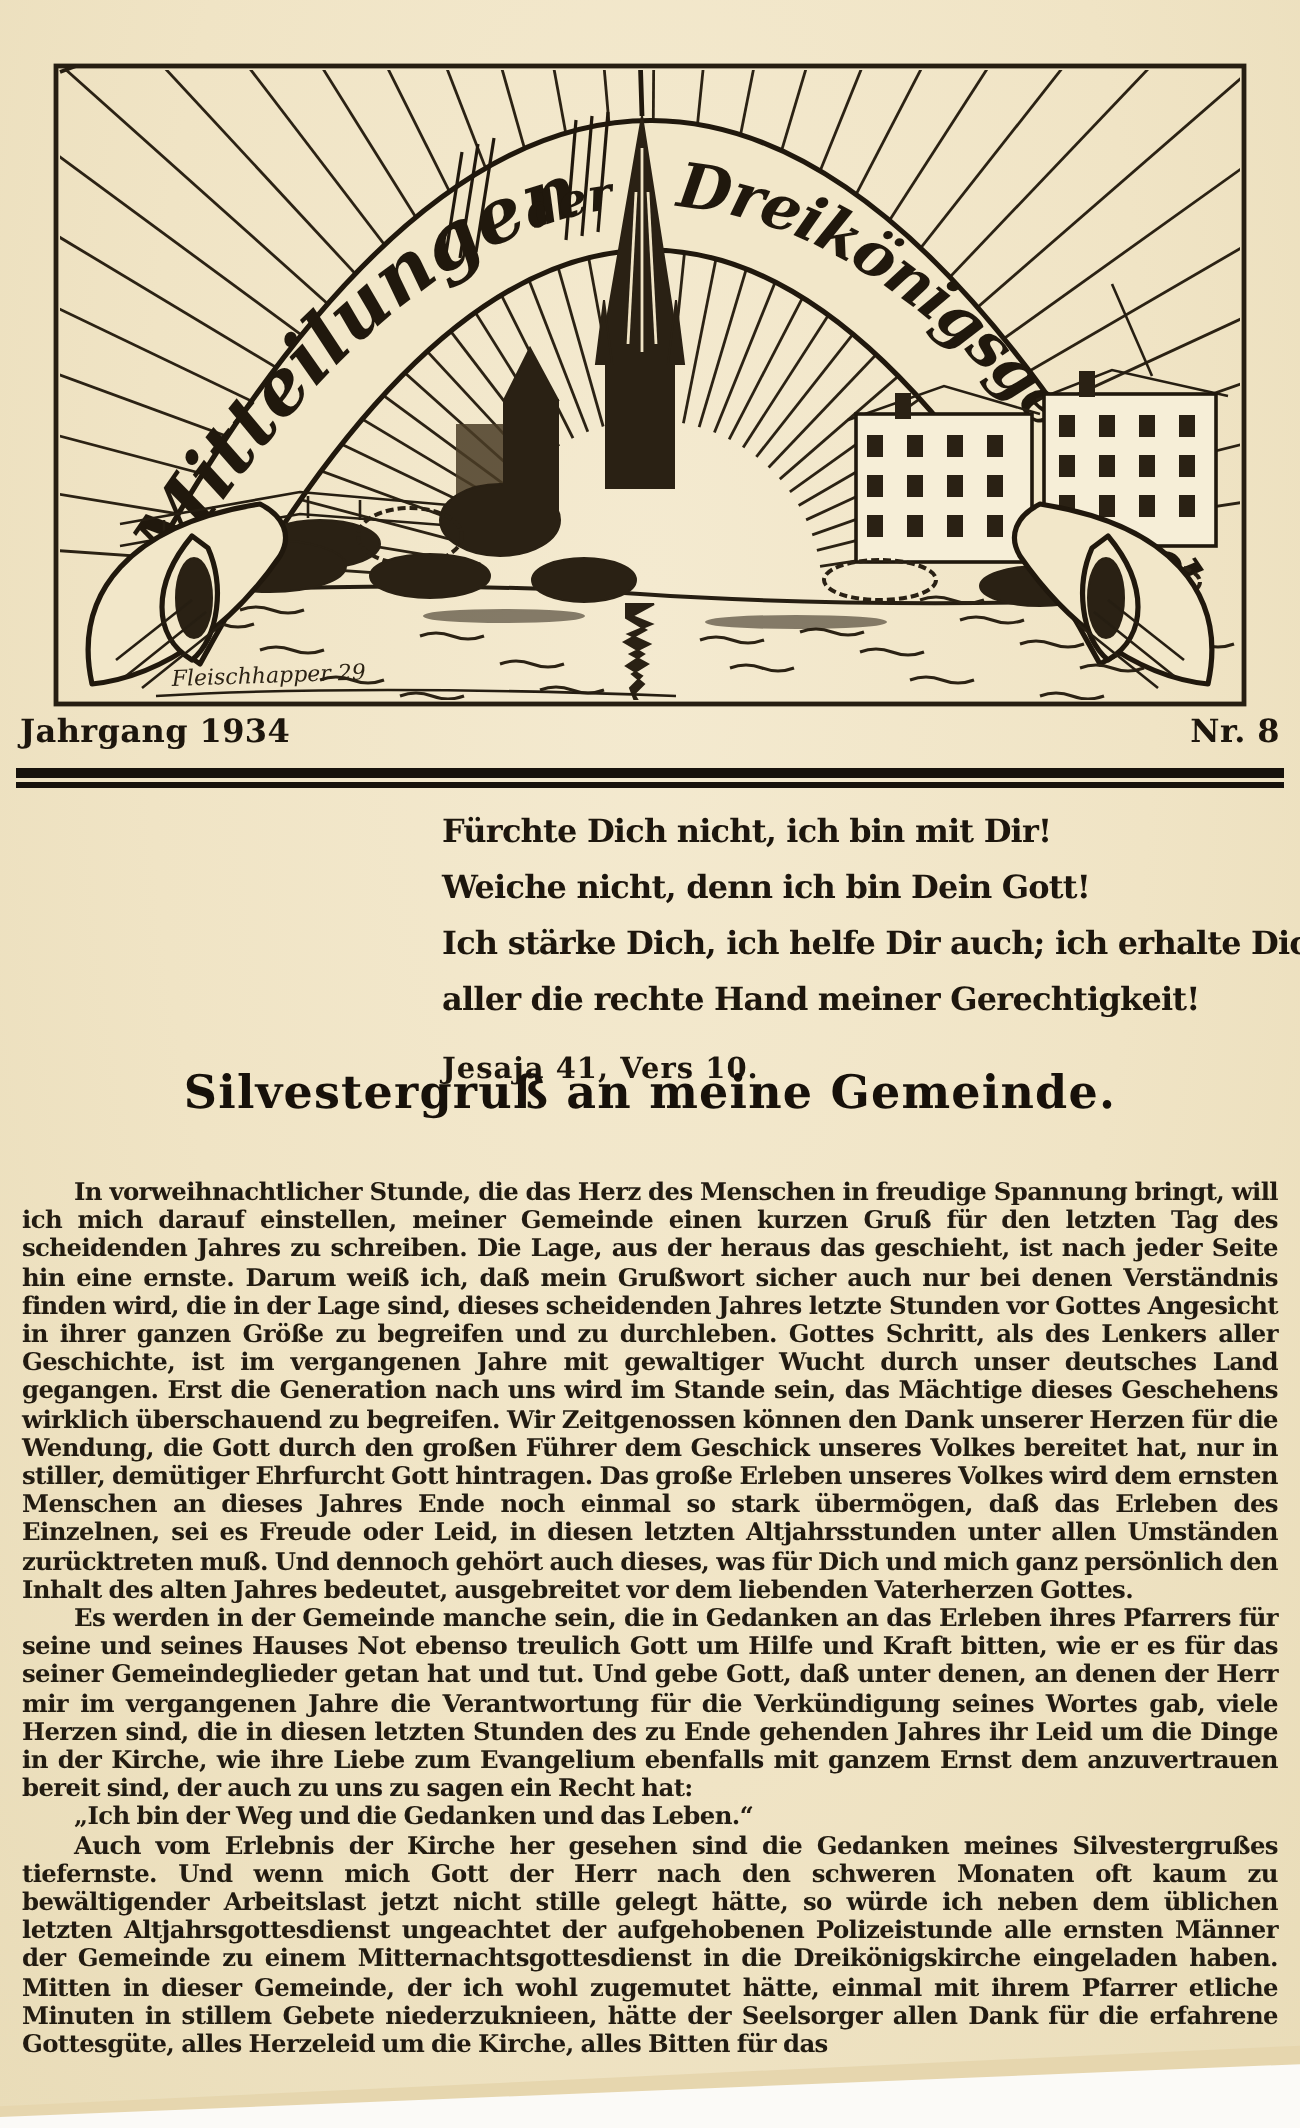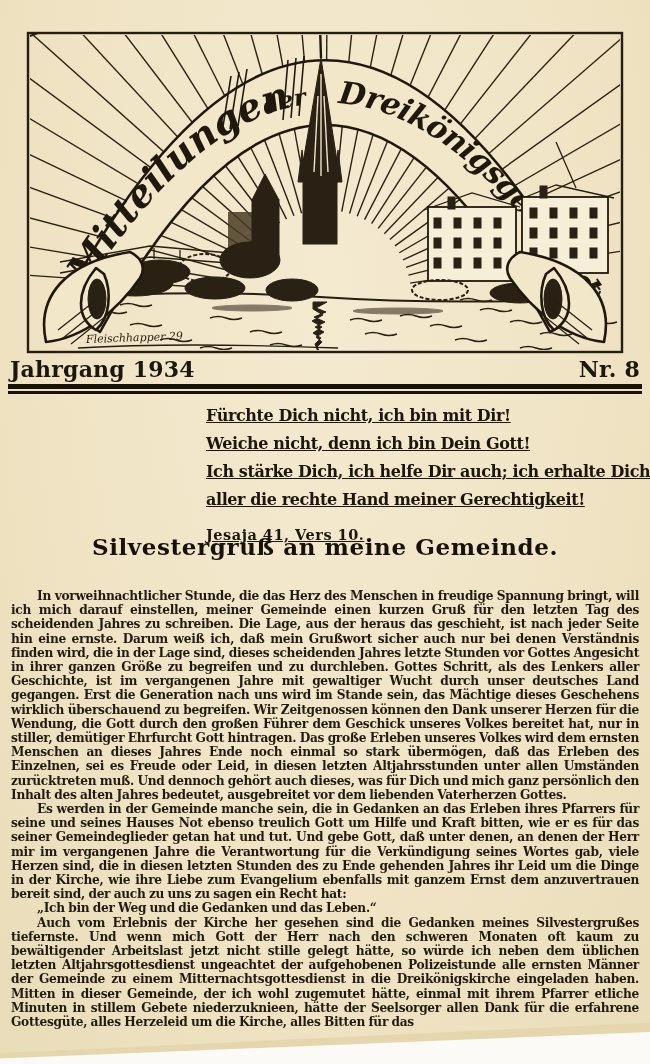--- a/index.html
+++ b/index.html
@@ -18,26 +18,26 @@
   .bt2{font-size:23px;}
   .bt3{font-size:31px;letter-spacing:-1px;}
   .ink{fill:#2a2114;stroke:#2a2114;}
   .ln1{stroke:#261e12;stroke-width:1.3;fill:none;}
   .ln2{stroke:#261e12;stroke-width:2;fill:none;}
   .wln path{stroke:#2b2214;stroke-width:1.5;fill:none;}
   .sig{font-family:"DejaVu Serif",serif;font-style:italic;font-size:11px;fill:#2b2214;}
 
   .masthead{position:absolute;top:356px;left:10px;right:10px;display:flex;
             justify-content:space-between;align-items:flex-start;
-            font-weight:bold;font-size:22px;letter-spacing:0.2px;color:#1d160d;}
+            font-weight:bold;font-size:16px;letter-spacing:0.2px;color:#1d160d;}
   .rule{position:absolute;top:384px;left:8px;right:8px;height:10px;
         background:linear-gradient(#17120c 0 5px, transparent 5px 7px, #17120c 7px 10px);}
-  .verse{position:absolute;top:402px;left:206px;right:18px;
+  .verse{position:absolute;top:402px;left:221px;right:18px;
          font-weight:bold;font-size:16px;line-height:28px;letter-spacing:-0.4px;
-         white-space:nowrap;color:#1d160d;text-decoration:underline;}
+         white-space:nowrap;color:#1d160d;}
   .vref{margin-top:7px;font-size:14.5px;letter-spacing:0.5px;text-align:left;
         padding-right:66px;font-weight:bold;}
   .title{position:absolute;top:533px;left:0;width:650px;text-align:center;
          font-weight:bold;font-size:23px;letter-spacing:0.6px;color:#17110a;}
   .body{position:absolute;top:566px;left:11px;right:11px;
         font-size:12.2px;line-height:14.2px;font-weight:bold;
         letter-spacing:-0.3px;word-spacing:-0.5px;text-align:justify;color:#221b11;margin-top:23px;}
   .body p{margin:0;text-indent:26px;}
   .scan-edge{position:absolute;left:0;right:0;bottom:0;height:42px;}
   .scan-edge .tan{position:absolute;top:0;left:0;right:0;bottom:0;background:#e6d6ae;

